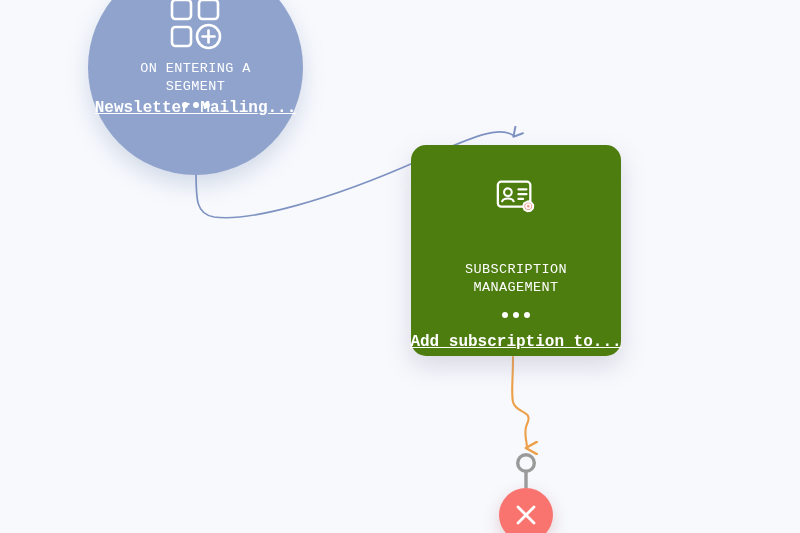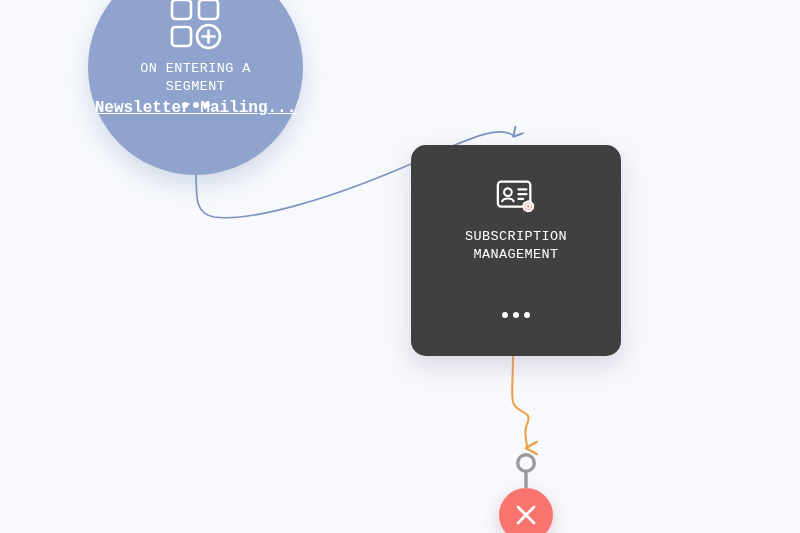--- a/index.html
+++ b/index.html
@@ -60,28 +60,29 @@
   }
 
   
   .node-card {
     position: absolute;
     left: 411px;
     top: 145px;
     width: 210px;
     height: 211px;
     border-radius: 15px;
-    background: #404040;
+    background: #4d7c0f;
     box-shadow: 0 10px 24px rgba(150, 140, 170, 0.3);
     display: flex;
     flex-direction: column;
     align-items: center;
     box-sizing: border-box;
     padding-top: 31px;
     z-index: 3;
+    gap: 33px;
   }
   .node-card .glyph {
     width: 42px;
     height: 42px;
     display: block;
     margin-bottom: 10px;
   }
 
   
   .node-type {
@@ -222,20 +223,21 @@
         <line x1="24.5" y1="14" x2="33" y2="14" stroke="#ffffff" stroke-width="2.2" stroke-linecap="round"></line>
         <line x1="24.5" y1="19" x2="33" y2="19" stroke="#ffffff" stroke-width="2.2" stroke-linecap="round"></line>
         <line x1="24.5" y1="24" x2="29.5" y2="24" stroke="#ffffff" stroke-width="2.2" stroke-linecap="round"></line>
         <path d="M34.5 26.5 L37.8 27.6 L40 30.3 L39.8 33.8 L37.2 36.4 L33.8 36.9 L30.8 35.2 L29.6 31.9 L30.4 28.6 Z" fill="#e8927c" stroke="#ffffff" stroke-width="2.1" stroke-linejoin="round"></path>
         <circle cx="34.9" cy="31.7" r="2.3" fill="none" stroke="#ffffff" stroke-width="1.9"></circle>
       </svg>
     </span>
 
     <div class="node-type">SUBSCRIPTION MANAGEMENT</div>
 
+    <div class="node-name">Add subscription to...</div>
 
     <div class="dots dots-card">
       <i></i>
       <i></i>
       <i></i>
     </div>
   </div>
 
   <span class="port-pin">
     <svg viewBox="0 0 22 36" xmlns="http://www.w3.org/2000/svg">

